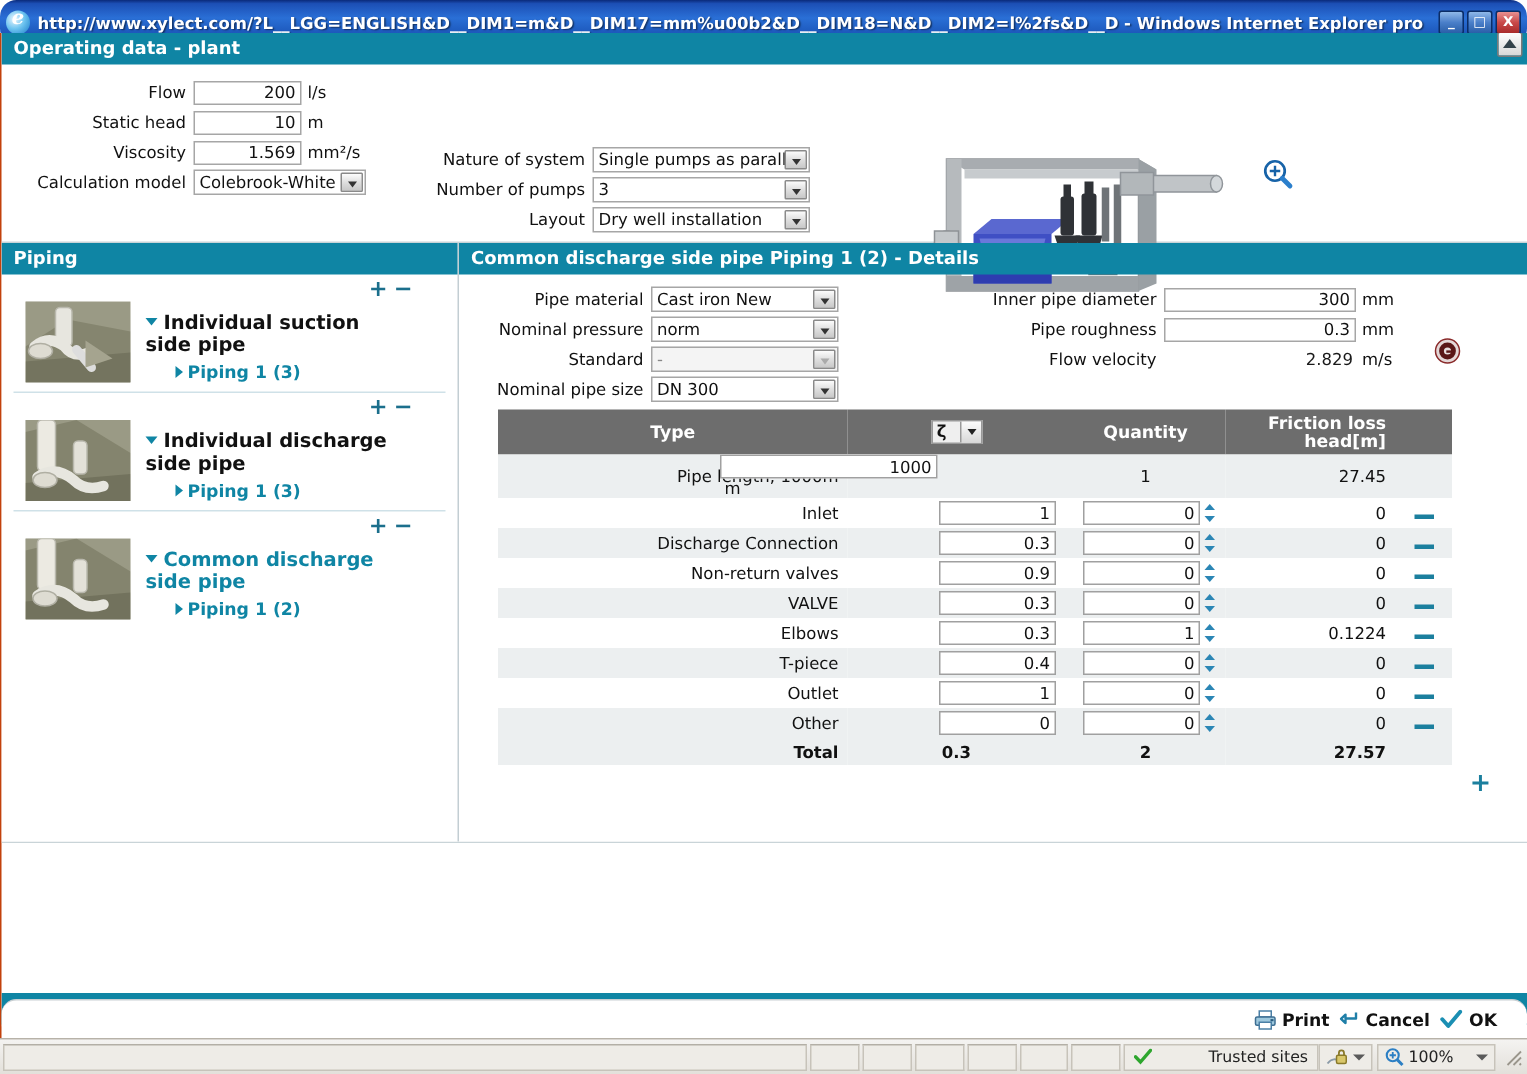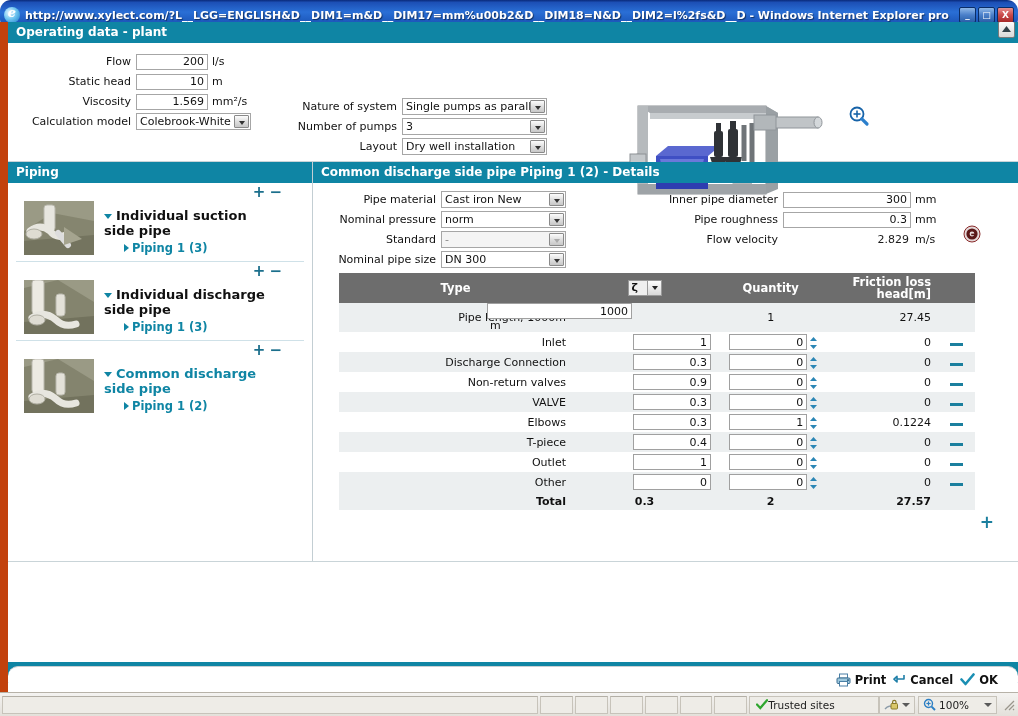--- a/index.html
+++ b/index.html
@@ -67,21 +67,21 @@
     text-align: center;
     cursor: pointer;
   }
   .tb-btn.close { background: linear-gradient(to bottom, #e89090, #c94a4a 50%, #a82a2a); }
 
   
   .page {
     position: absolute;
     top: 22px; left: 0; right: 0; bottom: 24px;
     background: #ffffff;
-    border-left: 8px solid #c2410c;
+    border-left: 1px solid #c2410c;
     overflow: hidden;
   }
 
   .section-head {
     background: #0f85a4;
     color: #ffffff;
     font-weight: bold;
     font-size: 12px;
     padding: 4px 8px 5px 8px;
     height: 21px;
@@ -296,22 +296,22 @@
   .statusbar {
     position: absolute; left:0; right:0; bottom:0;
     height: 24px;
     background: linear-gradient(to bottom,#f4f3f1,#e3e0da);
     border-top: 1px solid #b7b2a8;
     display:flex; align-items:center;
     font-size: 10.5px; color: #222;
   }
   .sb-pane { height: 18px; border: 1px solid #c7c3ba; border-top-color:#b3afa6;
              margin: 0 0 0 2px; background:#eeece7; }
-  .sb-zone { display:flex; align-items:center; gap:0; padding: 0 6px;
-             height:18px; border:1px solid #c7c3ba; background:#eeece7; margin-left:2px; }
+  .sb-zone { display:flex; align-items:center; gap:16px; padding: 0 6px;
+             height:18px; border:1px solid #c7c3ba; background:#eeece7; margin-left:2px;justify-content:space-between; }
   .sb-right { margin-left:auto; display:flex; align-items:center; gap:3px; padding-right:2px; }
   .sb-zoom { display:flex; align-items:center; gap:3px; padding:0 4px; height:18px;
              border:1px solid #c7c3ba; background:#eeece7; }
   .grip { width:14px; height:14px; margin-left:2px; }
 </style>
 </head>
 <body>
 
 <div id="app">
 

